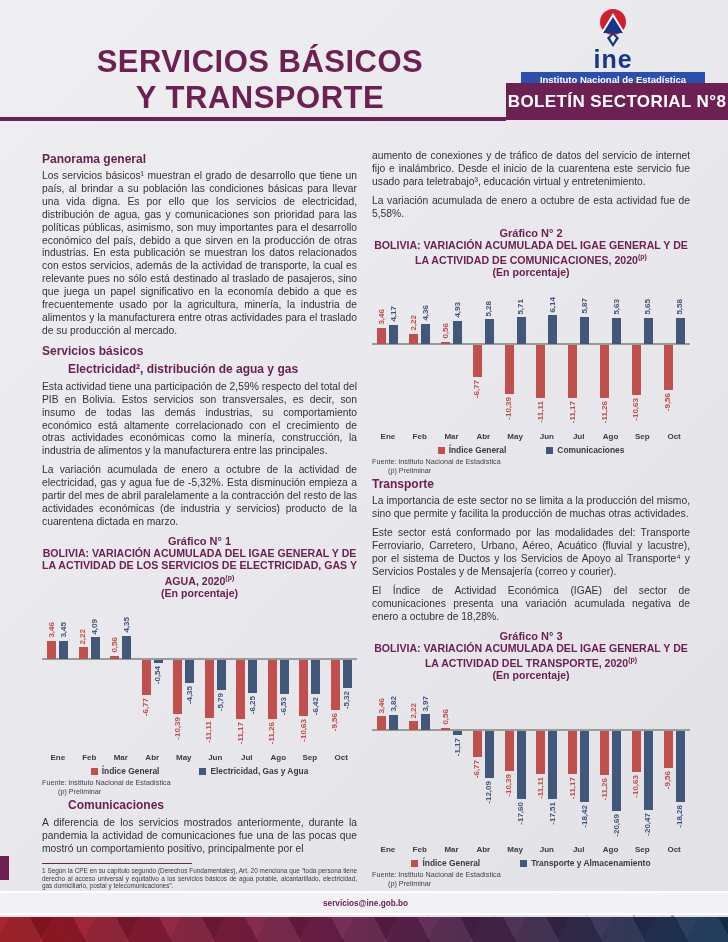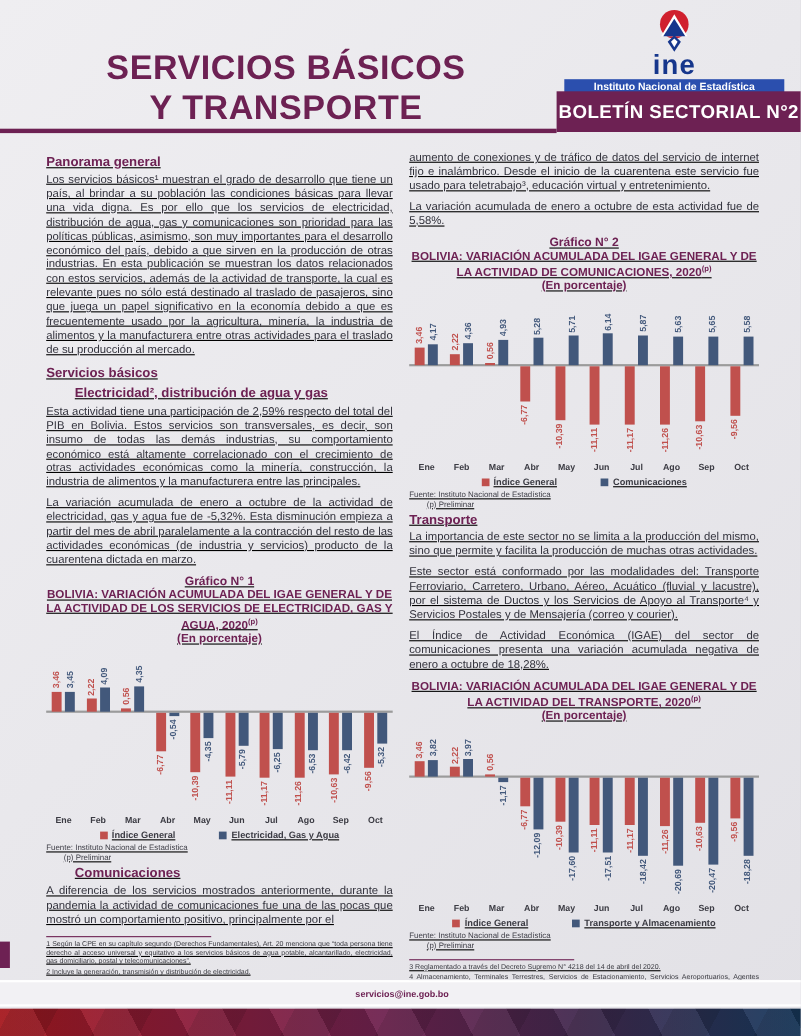--- a/index.html
+++ b/index.html
@@ -5,34 +5,34 @@
   html,body{margin:0;padding:0;}
   body{font-family:"Liberation Sans","DejaVu Sans",sans-serif;background:#cfcfd4;}
   .page{position:relative;width:728px;height:942px;margin:0 auto;overflow:hidden;
         background:linear-gradient(135deg,#efeef1 0%,#e9e8ec 45%,#e2e1e6 100%);}
   
   .main-title{position:absolute;left:55px;top:44px;width:410px;text-align:center;
               color:#6d2153;font-weight:bold;font-size:31px;line-height:36px;letter-spacing:.5px;}
   .logo{position:absolute;right:12px;top:8px;width:206px;display:flex;flex-direction:column;align-items:center;}
   .logo-mark{width:40px;height:40px;}
   .logo-acronym{color:#16368c;font-weight:bold;font-size:25px;line-height:22px;letter-spacing:1px;}
-  .logo-ribbon{margin-top:2px;width:200px;background:#2b4fae;color:#fff;font-weight:bold;
+  .logo-ribbon{margin-top:2px;width:184px;background:#2b4fae;color:#fff;font-weight:bold;
                font-size:9.5px;line-height:15px;text-align:center;}
   .logo-state{margin-top:1px;width:200px;text-align:center;color:#5a1e33;font-weight:bold;
               font-size:5.4px;letter-spacing:1.6px;line-height:7px;}
   .logo-rainbow{width:200px;height:2.5px;margin-top:1px;
      background:linear-gradient(90deg,#d3202a,#e87a1e,#e8c61e,#3da43b,#1e5fc1,#7a3fa0,#d3202a);}
   .bulletin-badge{position:absolute;left:506px;top:83px;width:222px;height:37px;background:#6d2153;
       color:#fff;font-weight:bold;font-size:17px;display:flex;align-items:center;justify-content:center;
       letter-spacing:.4px;}
   .header-rule{position:absolute;left:0;top:117px;width:506px;height:4px;background:#6d2153;}
   .issue-date{position:absolute;right:10px;top:126px;width:300px;text-align:right;
       color:#6d2153;font-weight:bold;font-size:11px;}
   
-  .col{position:absolute;top:138px;text-decoration:underline;}
+  .col{position:absolute;top:150px;}
   .col-left{left:42px;width:315px;}
   .col-right{left:372px;width:318px;}
   .col p{font-size:10.3px;line-height:12.9px;text-align:justify;color:#32323c;margin:0 0 6px;}
   h2.sec{font-size:12px;font-weight:bold;color:#6d2153;margin:2px 0 4px;}
   h3.subsec{font-size:12px;font-weight:bold;color:#6d2153;margin:2px 0 5px 26px;}
   
   .chart-title{font-size:11px;font-weight:bold;color:#6d2153;text-align:center;margin-top:1px;}
   .chart-subtitle{font-size:10.6px;font-weight:bold;color:#6d2153;text-align:center;line-height:12.6px;}
   .chart-unit{font-size:10.6px;font-weight:bold;color:#6d2153;text-align:center;margin-bottom:3px;}
   .sup{font-size:7px;vertical-align:super;}
@@ -79,21 +79,21 @@
       <path d="M20 9 L30 25 L10 25 Z" fill="#16368c"></path>
       <path d="M20 24 L26 30 L20 39 L14 30 Z" fill="#16368c"></path>
       <path d="M20 27 L23 30 L20 35 L17 30 Z" fill="#ffffff"></path>
     </svg>
     <div class="logo-acronym">ine</div>
     <div class="logo-ribbon">Instituto Nacional de Estadística</div>
     <div class="logo-state">ESTADO PLURINACIONAL DE BOLIVIA</div>
     <div class="logo-rainbow"></div>
   </div>
 
-  <div class="bulletin-badge">BOLETÍN SECTORIAL N°2</div>
+  <div class="bulletin-badge">BOLETÍN SECTORIAL N°8</div>
   <div class="header-rule"></div>
 
   <div class="col col-left">
     <h2 class="sec">Panorama general</h2>
     <p>Los servicios básicos¹ muestran el grado de desarrollo que tiene un país, al brindar a su población las condiciones básicas para llevar una vida digna. Es por ello que los servicios de electricidad, distribución de agua, gas y comunicaciones son prioridad para las políticas públicas, asimismo, son muy importantes para el desarrollo económico del país, debido a que sirven en la producción de otras industrias. En esta publicación se muestran los datos relacionados con estos servicios, además de la actividad de transporte, la cual es relevante pues no sólo está destinado al traslado de pasajeros, sino que juega un papel significativo en la economía debido a que es frecuentemente usado por la agricultura, minería, la industria de alimentos y la manufacturera entre otras actividades para el traslado de su producción al mercado.</p>
     <h2 class="sec">Servicios básicos</h2>
     <h3 class="subsec">Electricidad², distribución de agua y gas</h3>
     <p>Esta actividad tiene una participación de 2,59% respecto del total del PIB en Bolivia. Estos servicios son transversales, es decir, son insumo de todas las demás industrias, su comportamiento económico está altamente correlacionado con el crecimiento de otras actividades económicas como la minería, construcción, la industria de alimentos y la manufacturera entre las principales.</p>
     <p>La variación acumulada de enero a octubre de la actividad de electricidad, gas y agua fue de -5,32%. Esta disminución empieza a partir del mes de abril paralelamente a la contracción del resto de las actividades económicas (de industria y servicios) producto de la cuarentena dictada en marzo.</p>
 
@@ -253,20 +253,21 @@
         <div class="src2">(p) Preliminar</div>
       </div>
     </div>
 
     <h2 class="sec">Transporte</h2>
     <p>La importancia de este sector no se limita a la producción del mismo, sino que permite y facilita la producción de muchas otras actividades.</p>
     <p>Este sector está conformado por las modalidades del: Transporte Ferroviario, Carretero, Urbano, Aéreo, Acuático (fluvial y lacustre), por el sistema de Ductos y los Servicios de Apoyo al Transporte⁴ y Servicios Postales y de Mensajería (correo y courier).</p>
     <p>El Índice de Actividad Económica (IGAE) del sector de comunicaciones presenta una variación acumulada negativa de enero a octubre de 18,28%.</p>
 
     <div class="chart">
+      <div class="chart-title">Gráfico N° 3</div>
       <div class="chart-subtitle"><span>BOLIVIA: VARIACIÓN ACUMULADA DEL IGAE GENERAL Y DE LA ACTIVIDAD DEL TRANSPORTE, 2020</span><span class="sup">(p)</span></div>
       <div class="chart-unit">(En porcentaje)</div>
       <div class="plot" style="height: 172px;">
           <div class="axis-line" style="top: 44.455px;"></div>
           <div class="bar" style="left: 5.4px; width: 9px; height: 13.4696px; background: rgb(192, 80, 77); top: 31.9854px;"></div>
           <div class="vlabel" style="color: rgb(192, 80, 77); left: 3.9px; bottom: 143.015px;">3,46</div>
           <div class="bar" style="left: 17.4px; width: 9px; height: 14.871px; background: rgb(66, 88, 123); top: 30.5839px;"></div>
           <div class="vlabel" style="color: rgb(66, 88, 123); left: 15.9px; bottom: 144.416px;">3,82</div>
           <div class="xlab" style="left: 1.9px; top: 161px;">Ene</div>
           <div class="bar" style="left: 37.2px; width: 9px; height: 8.64234px; background: rgb(192, 80, 77); top: 36.8127px;"></div>

